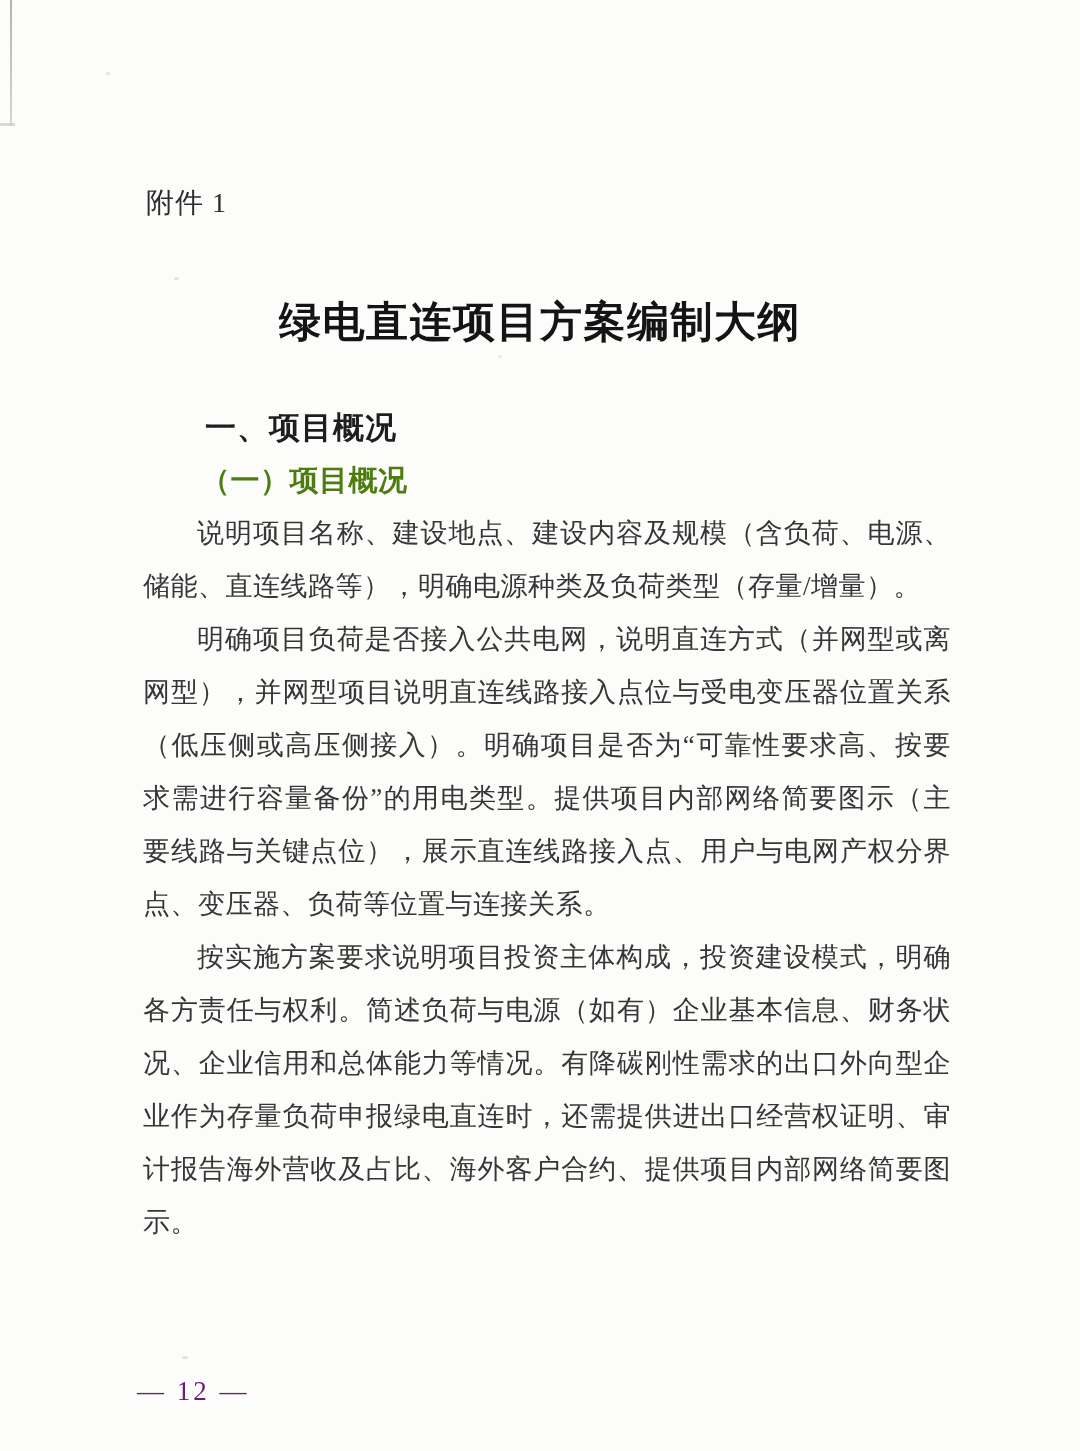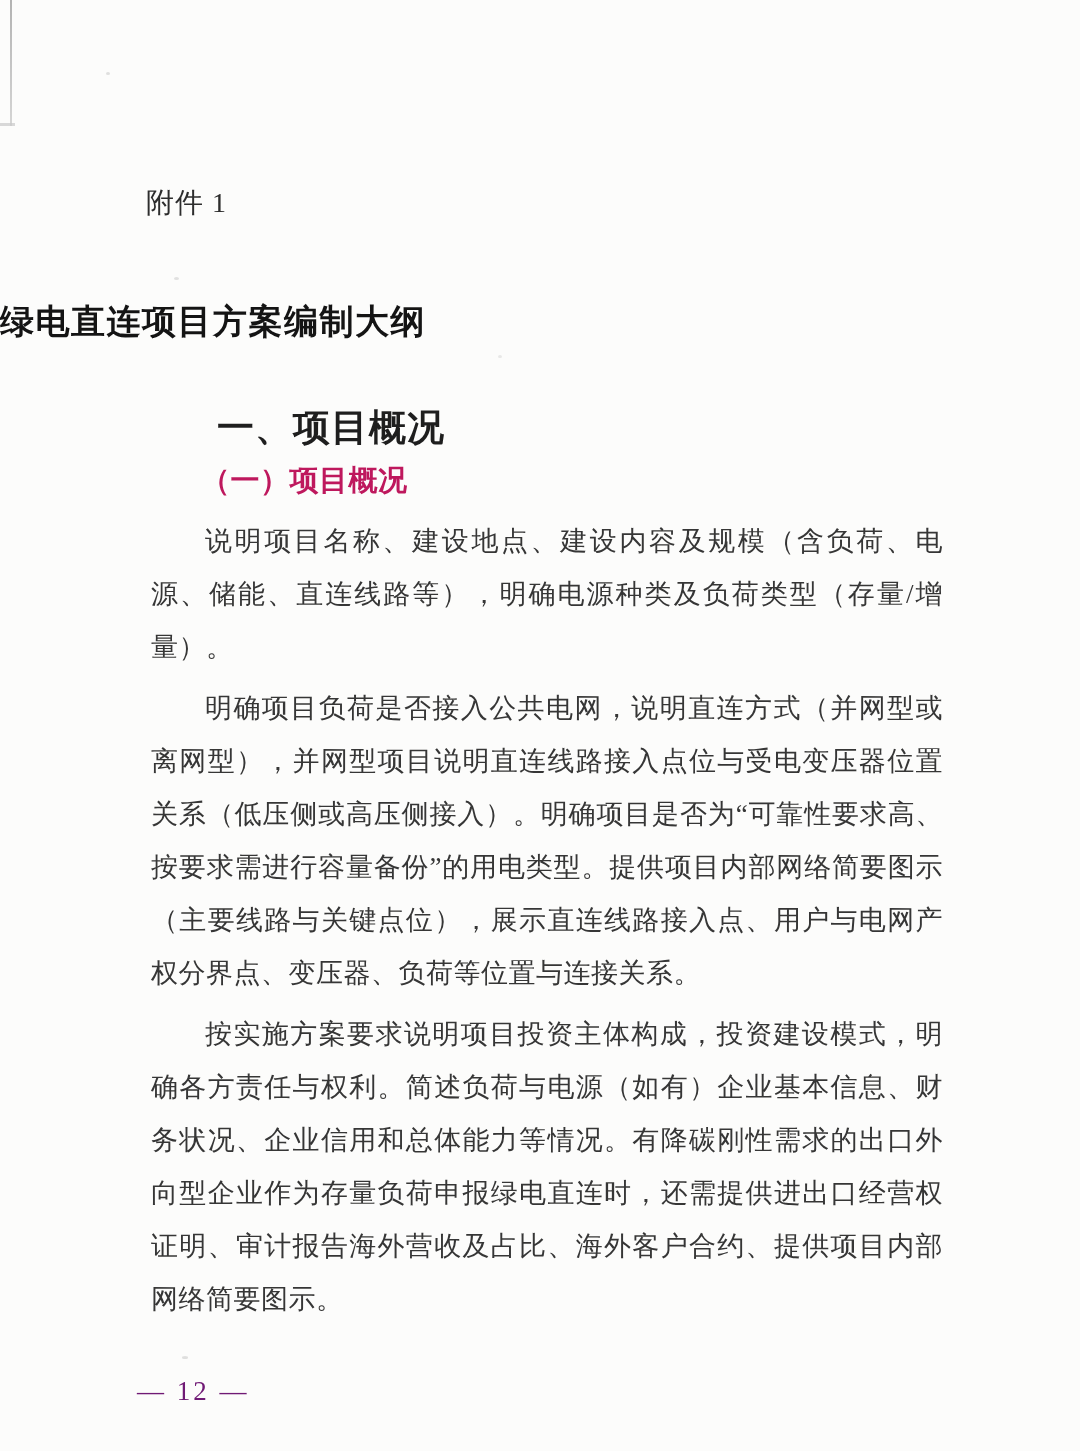--- a/index.html
+++ b/index.html
@@ -37,54 +37,54 @@
     position: absolute;
     left: 146px; top: 184px;
     font-size: 28px; line-height: 38px;
     color: #2d2d2d;
     letter-spacing: 1px;
   }
   .title {
     position: absolute;
     left: 0; right: 0; top: 296px;
     margin: 0;
-    text-align: left;
-    font-size: 34px; line-height: 52px;
+    text-align: center;
+    font-size: 42px; line-height: 52px;
     font-weight: 700;
     color: #141414;
     letter-spacing: 1.5px;
   }
   .content {
     position: absolute;
     left: 143px; top: 401px;
     width: 808px;
     font-size: 27px;
     line-height: 53px;
     text-align: justify;
     color: #363636;
   }
   .content h2 {
     margin: 0;
     font-family: Liberation Serif, serif;
-    font-size: 37px; line-height: 53px;
+    font-size: 31px; line-height: 53px;
     font-weight: 700;
     color: #1e1e1e;
     text-indent: 2em;
     letter-spacing: 1px;
   }
   .content h3 {
     margin: 0;
     font-size: 29px; line-height: 53px;
     font-weight: 600;
-    color: #be185d;
+    color: #4d7c0f;
     text-indent: 2em;
     letter-spacing: .5px;
   }
   .content p {
-    margin: 8px;
+    margin: 0;
     text-indent: 2em;
     letter-spacing: .5px;
   }
   .footer {
     position: absolute;
     left: 137px; top: 1371px;
     font-size: 27px; line-height: 40px;
     color: #701a75;
     letter-spacing: 3px;
   }

